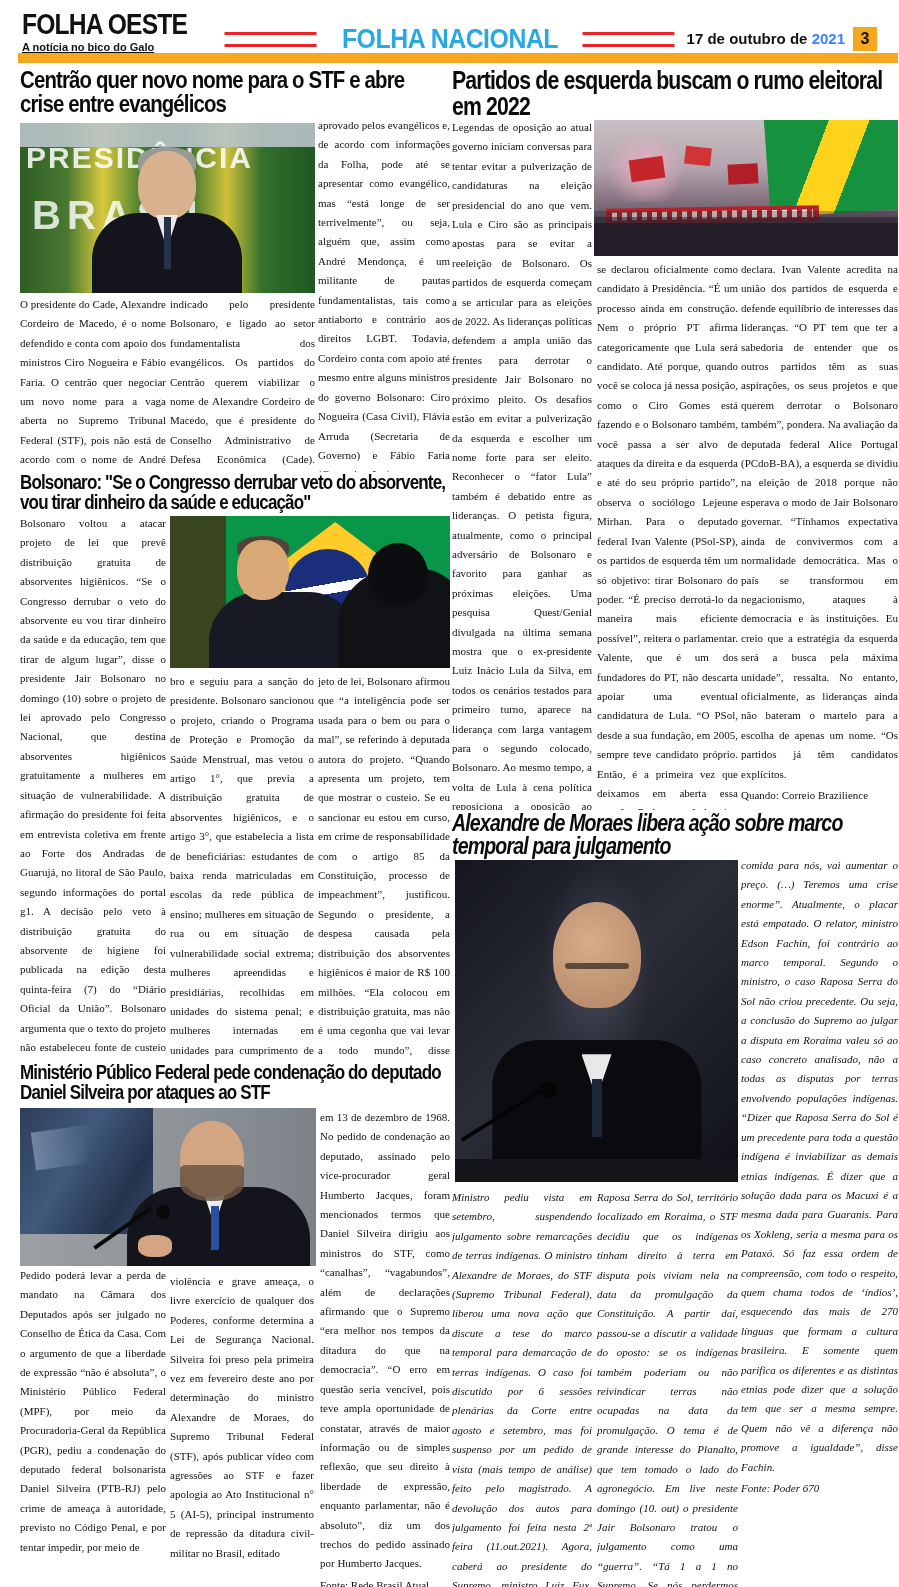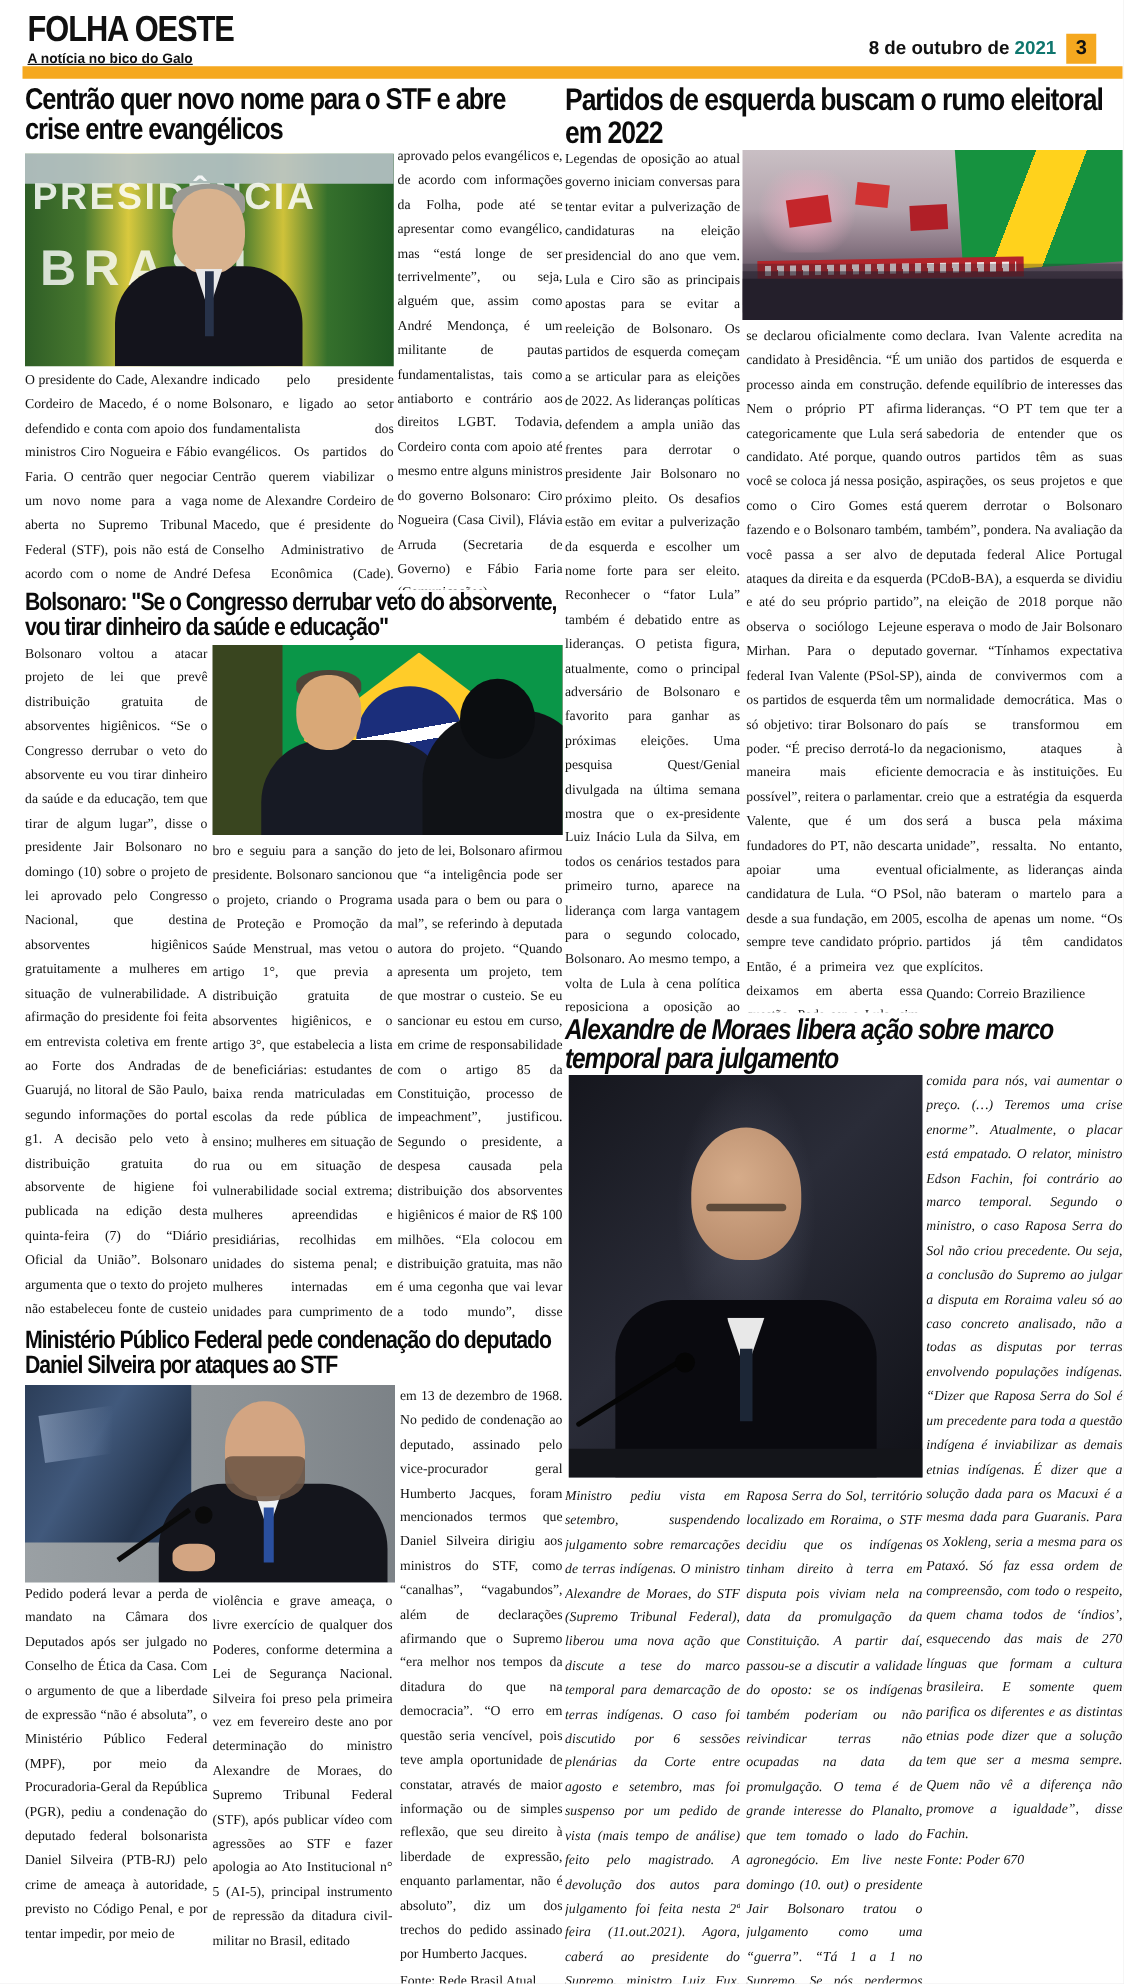--- a/index.html
+++ b/index.html
@@ -7,21 +7,21 @@
         font-family:"Liberation Serif", serif;color:#111;}
   
   #masthead{position:absolute;left:0;top:0;width:899px;height:66px;}
   #brand{position:absolute;left:22px;top:8px;font-family:"Liberation Sans",sans-serif;}
   #brand .b1{font-size:29px;font-weight:800;letter-spacing:-1px;transform:scaleX(.85);transform-origin:0 0;white-space:nowrap;}
   #brand .b2{font-size:11px;font-weight:700;margin-top:0;text-decoration:underline;}
   #section-head{position:absolute;left:50%;top:24px;transform:translateX(-50%);display:flex;align-items:center;gap:16px;}
   .dbl-rule{width:92px;height:9px;border-top:3px solid #e8262a;border-bottom:3px solid #e8262a;}
   #section-title{font-family:"Liberation Sans",sans-serif;font-weight:800;font-size:27px;color:#29a8e1;letter-spacing:-.5px;white-space:nowrap;transform:scaleX(.92);}
   #dateline{position:absolute;right:54px;top:30px;font-family:"Liberation Sans",sans-serif;font-weight:700;font-size:15px;white-space:nowrap;}
-  #dateline .yr{color:#0f766e;}
+  #dateline .yr{color:#3b82f6;}
   #pagebox{position:absolute;right:22px;top:27px;width:24px;height:24px;background:#f5a81f;
            font-family:"Liberation Sans",sans-serif;font-weight:800;font-size:16px;display:flex;align-items:center;justify-content:center;}
   #accent-bar{position:absolute;left:18px;top:53px;width:880px;height:10px;background:#f5a81f;}
   
   .article{position:absolute;}
   .headline{position:absolute;left:0;top:0;margin:0;font-family:"Liberation Sans",sans-serif;
             font-weight:800;color:#0b0b0b;line-height:1.02;letter-spacing:-1px;
             transform:scaleX(.85);transform-origin:0 0;width:118%;}
   .col{position:absolute;font-size:11px;line-height:19.4px;text-align:justify;overflow:hidden;}
   .source{text-align:left;margin-top:2px;}
@@ -128,22 +128,27 @@
 </head>
 <body>
 
 <div id="page">
 
   <div id="masthead">
     <div id="brand">
       <div class="b1">FOLHA OESTE</div>
       <div class="b2">A notícia no bico do Galo</div>
     </div>
+    <div id="section-head">
+      <span class="dbl-rule"></span>
+      <span id="section-title">FOLHA NACIONAL</span>
+      <span class="dbl-rule"></span>
+    </div>
     <div id="dateline">
-      <span>8 de outubro de</span>
+      <span>17 de outubro de</span>
       <span class="yr">2021</span>
     </div>
     <div id="pagebox">3</div>
     <div id="accent-bar"></div>
   </div>
 
   <section class="article" id="a1">
     <h2 class="headline">Centrão quer novo nome para o STF e abre crise entre evangélicos</h2>
     <div class="photo ph-mendonca">
       <div class="shape skyband"></div>

